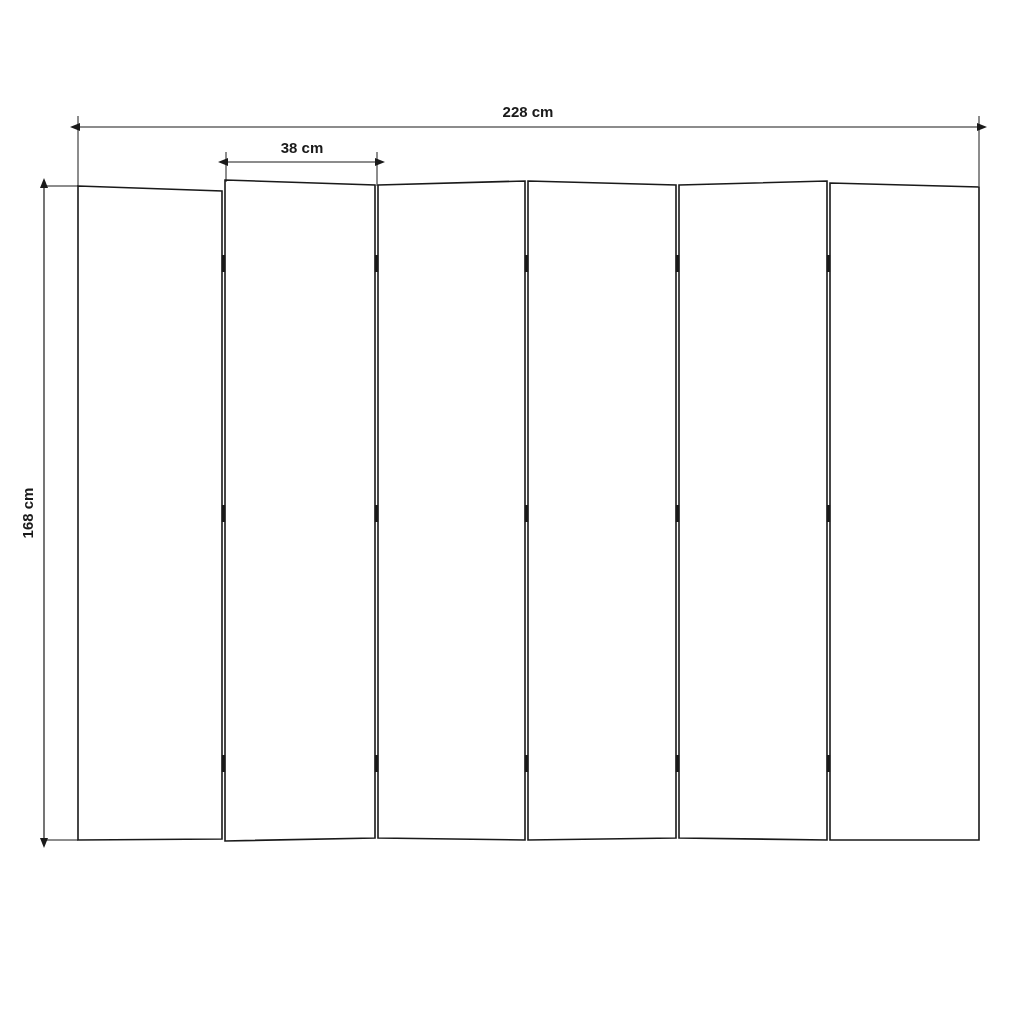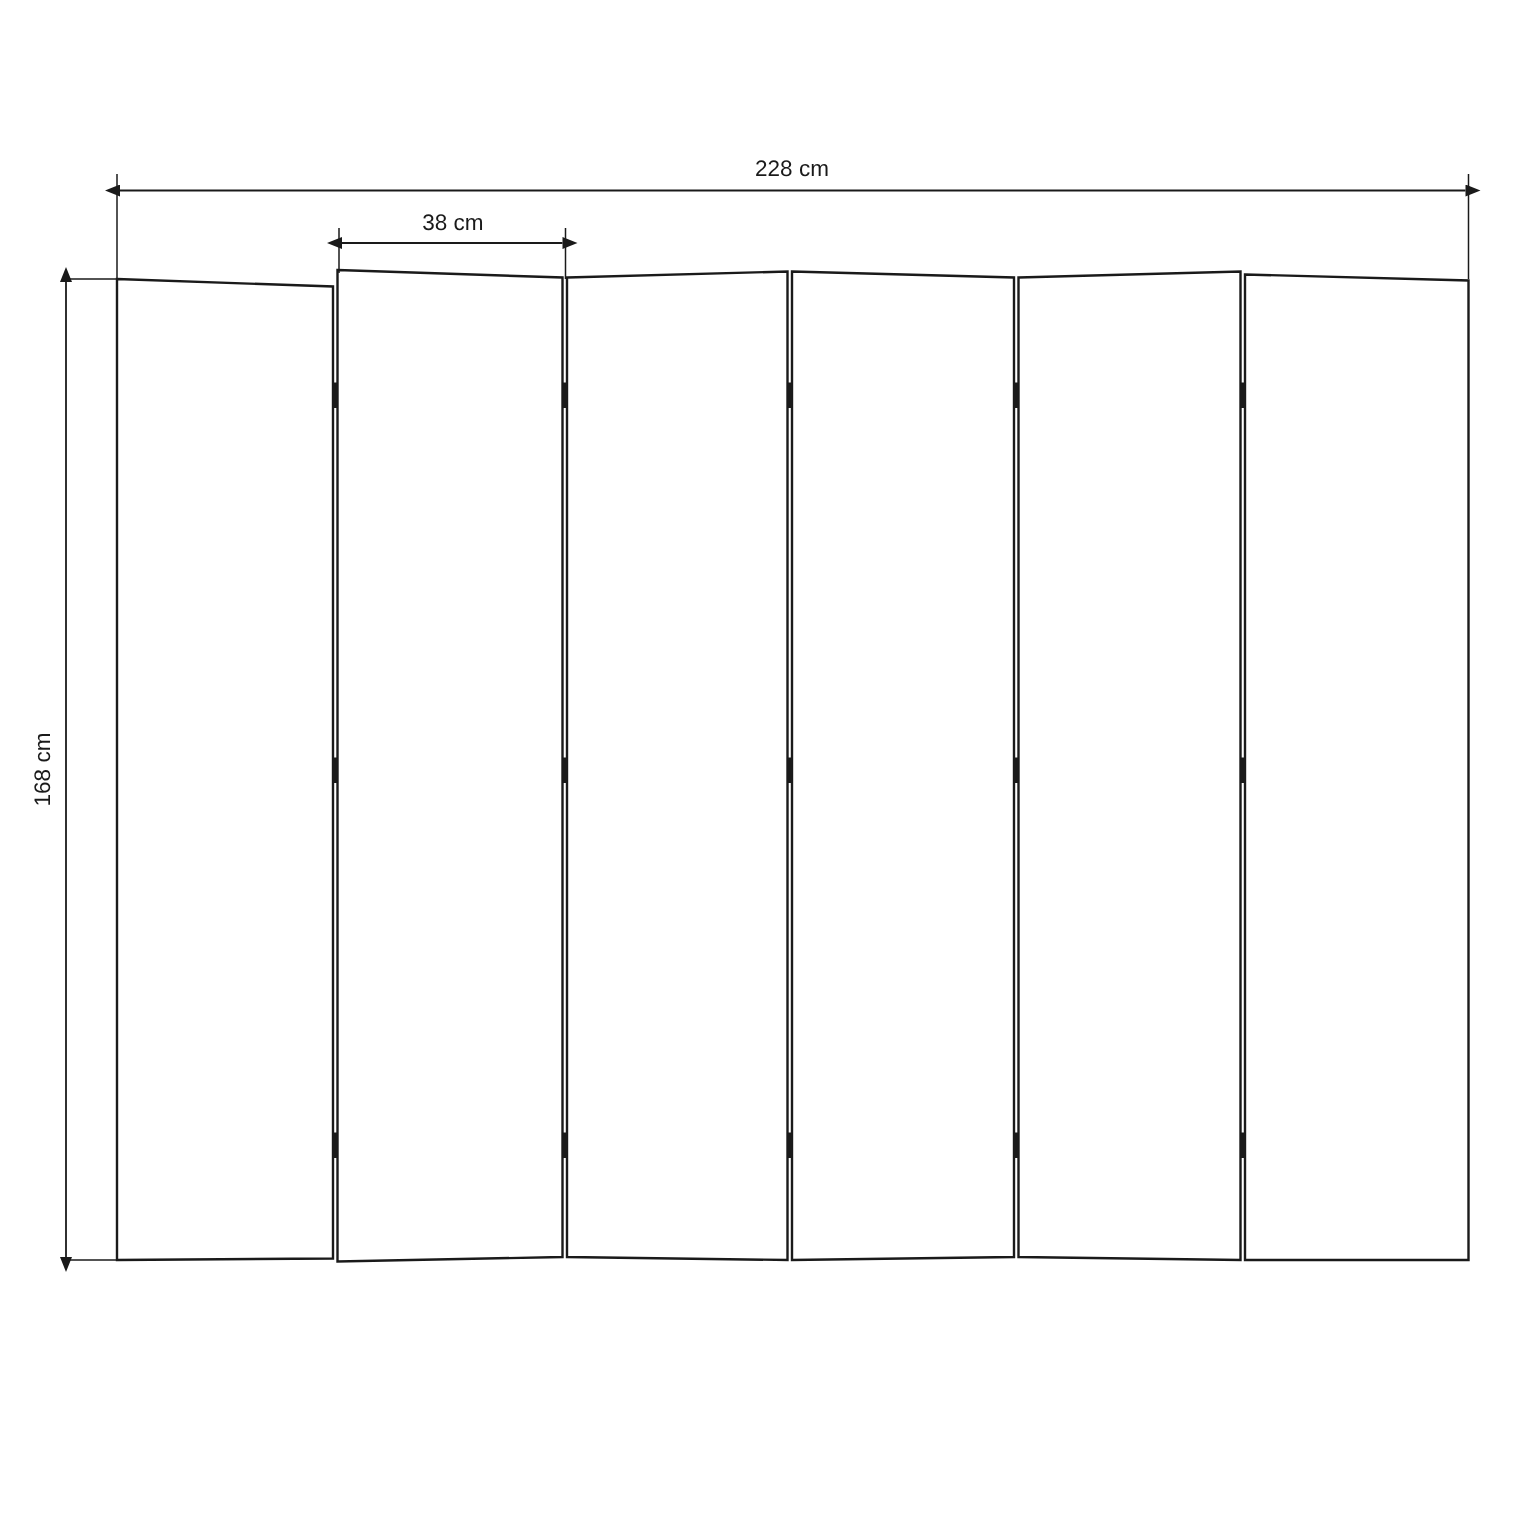--- a/index.html
+++ b/index.html
@@ -11,20 +11,21 @@
     width: 1024px;
     height: 1024px;
     font-family: "Liberation Sans", sans-serif;
     color: #1a1a1a;
     overflow: hidden;
   }
   #stage {
     position: relative;
     width: 1024px;
     height: 800px;
+    font-weight: bold;
   }
   svg.diagram {
     position: absolute;
     top: 0;
     left: 0;
     width: 1024px;
     height: 1024px;
     display: block;
   }
   .dim-label {

